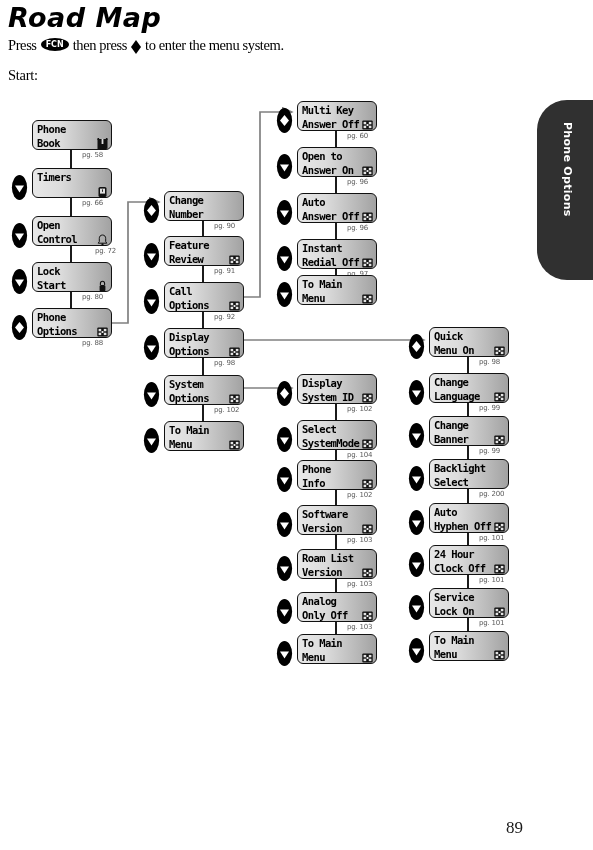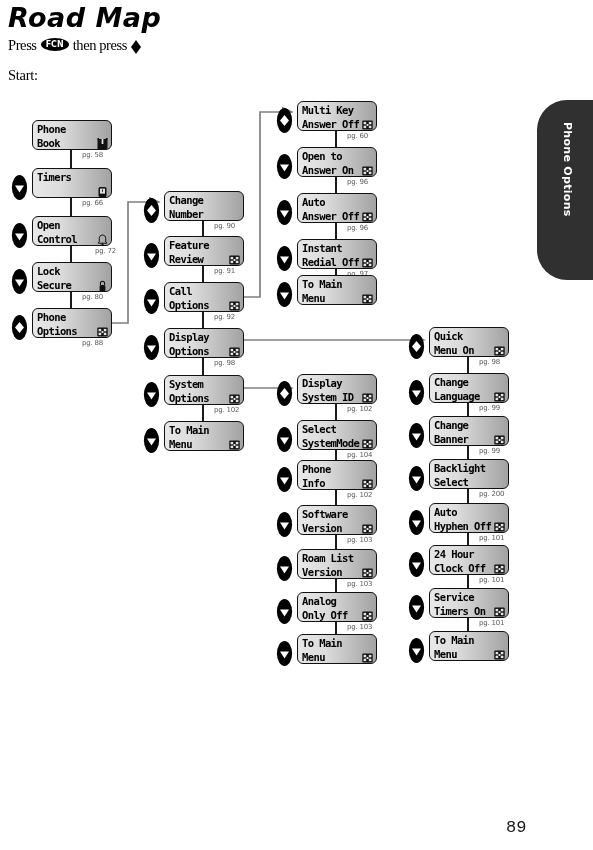--- a/index.html
+++ b/index.html
@@ -99,21 +99,21 @@
     padding-left: 22px;
     box-sizing: border-box;
     white-space: nowrap;
   }
 
   
   #page-number {
     position: absolute;
     left: 506px;
     top: 818px;
-    font-family: Liberation Mono, monospace;
+    font-family: Liberation Serif, serif;
     font-size: 17px;
     color: #1a1a1a;
   }
 
   
   #diagram {
     position: absolute;
     left: 0; top: 0;
     width: 593px;
     height: 850px;
@@ -192,20 +192,21 @@
 
 <div id="intro-line">
   <span class="txt">Press</span>
   <span class="fcn-key">FCN</span>
   <span class="txt">then press</span>
   <span class="inline-diamond">
     <svg viewBox="0 0 10 14" width="10" height="14">
         <polygon points="5,0 10,7 5,14 0,7" fill="#000"></polygon>
       </svg>
   </span>
+  <span class="txt">to enter the menu system.</span>
 </div>
 
 <div id="start-label">Start:</div>
 
 <div id="side-tab">
   <div id="side-tab-label">Phone Options</div>
 </div>
 
 <div id="page-number">89</div>
 
@@ -273,21 +274,21 @@
       <div class="node-page" style="color: rgb(91, 91, 91); margin-left: 13px;">pg. 72</div>
     </div>
     <div class="node" style="left: 10px; top: 262px;">
       <div class="stem" style="left: 60px; top: 30px; height: 16px; background: rgb(27, 27, 27);"></div>
       <div class="nav-btn"><svg viewBox="0 0 17 27" width="17" height="27">
           <ellipse cx="8.5" cy="13.5" rx="7.6" ry="12.4" fill="#000"></ellipse>
           <polygon points="4,11.5 13,11.5 8.5,18.5" fill="#fff"></polygon>
         </svg></div>
       <div class="node-box">
         <div class="node-text">Lock
-Secure</div>
+Start</div>
         <div class="node-icon"><svg viewBox="0 0 11 12" width="11" height="12">
             <path d="M3.4 5.2 L3.4 3.4 A2.1 2.1 0 0 1 7.6 3.4 L7.6 5.2" fill="none" stroke="#111" stroke-width="1.1"></path>
             <rect x="2.6" y="5" width="5.8" height="6.6" rx="1.6" fill="#111"></rect>
           </svg></div>
       </div>
       <div class="node-page" style="color: rgb(91, 91, 91);">pg. 80</div>
     </div>
     <div class="node" style="left: 10px; top: 308px;">
       <div class="nav-btn"><svg viewBox="0 0 17 27" width="17" height="27">
           <ellipse cx="8.5" cy="13.5" rx="7.6" ry="12.4" fill="#000"></ellipse>
@@ -766,21 +767,21 @@
       <div class="node-page" style="color: rgb(91, 91, 91);">pg. 101</div>
     </div>
     <div class="node" style="left: 407px; top: 588px;">
       <div class="stem" style="left: 60px; top: 30px; height: 13px; background: rgb(27, 27, 27);"></div>
       <div class="nav-btn"><svg viewBox="0 0 17 27" width="17" height="27">
           <ellipse cx="8.5" cy="13.5" rx="7.6" ry="12.4" fill="#000"></ellipse>
           <polygon points="4,11.5 13,11.5 8.5,18.5" fill="#fff"></polygon>
         </svg></div>
       <div class="node-box">
         <div class="node-text">Service
-Timers On</div>
+Lock On</div>
         <div class="node-icon"><svg viewBox="0 0 11 12" width="11" height="12">
             <rect x="0.3" y="1.6" width="10.4" height="8.8" rx="1" fill="#111"></rect>
             <rect x="1.6" y="2.9" width="2.6" height="2.4" fill="#e4e4e4"></rect>
             <rect x="6.8" y="2.9" width="2.6" height="2.4" fill="#e4e4e4"></rect>
             <rect x="1.6" y="6.7" width="2.6" height="2.4" fill="#e4e4e4"></rect>
             <rect x="6.8" y="6.7" width="2.6" height="2.4" fill="#e4e4e4"></rect>
             <rect x="4.6" y="5" width="1.8" height="2" fill="#e4e4e4"></rect>
           </svg></div>
       </div>
       <div class="node-page" style="color: rgb(91, 91, 91);">pg. 101</div>

